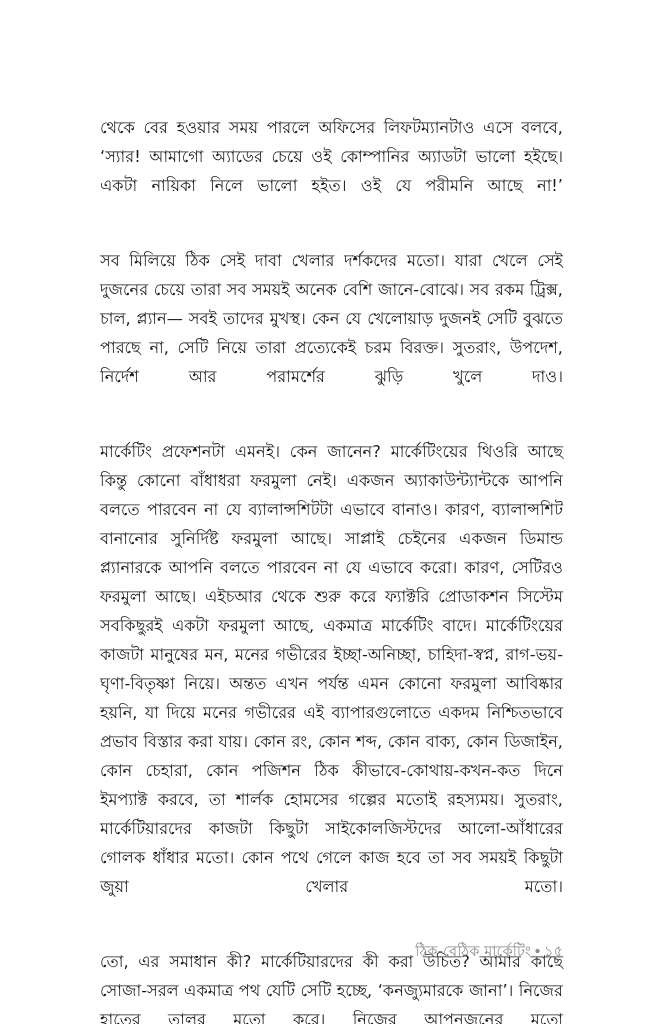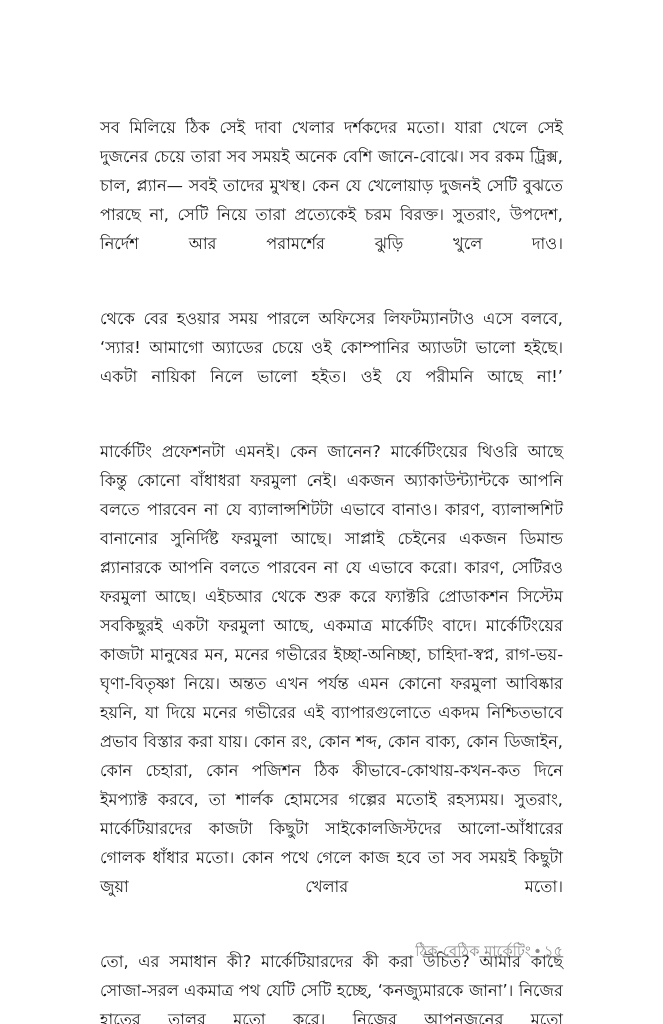--- a/index.html
+++ b/index.html
@@ -65,23 +65,23 @@
   .footer .sep {
     padding: 0 2px;
   }
 </style>
 </head>
 <body>
 
 <div class="page">
 
   <div class="text-block">
+    <p class="para justified-all">থেকে বের হওয়ার সময় পারলে অফিসের লিফটম্যানটাও এসে বলবে, ‘স্যার! আমাগো অ্যাডের চেয়ে ওই কোম্পানির অ্যাডটা ভালো হইছে। একটা নায়িকা নিলে ভালো হইত। ওই যে পরীমনি আছে না!’</p>
+
     <p class="para justified-all">সব মিলিয়ে ঠিক সেই দাবা খেলার দর্শকদের মতো। যারা খেলে সেই দুজনের চেয়ে তারা সব সময়ই অনেক বেশি জানে-বোঝে। সব রকম ট্রিক্স, চাল, প্ল্যান— সবই তাদের মুখস্থ। কেন যে খেলোয়াড় দুজনই সেটি বুঝতে পারছে না, সেটি নিয়ে তারা প্রত্যেকেই চরম বিরক্ত। সুতরাং, উপদেশ, নির্দেশ আর পরামর্শের ঝুড়ি খুলে দাও।</p>
-
-    <p class="para justified-all">থেকে বের হওয়ার সময় পারলে অফিসের লিফটম্যানটাও এসে বলবে, ‘স্যার! আমাগো অ্যাডের চেয়ে ওই কোম্পানির অ্যাডটা ভালো হইছে। একটা নায়িকা নিলে ভালো হইত। ওই যে পরীমনি আছে না!’</p>
 
     <p class="para justified-all">মার্কেটিং প্রফেশনটা এমনই। কেন জানেন? মার্কেটিংয়ের থিওরি আছে কিন্তু কোনো বাঁধাধরা ফরমুলা নেই। একজন অ্যাকাউন্ট্যান্টকে আপনি বলতে পারবেন না যে ব্যালান্সশিটটা এভাবে বানাও। কারণ, ব্যালান্সশিট বানানোর সুনির্দিষ্ট ফরমুলা আছে। সাপ্লাই চেইনের একজন ডিমান্ড প্ল্যানারকে আপনি বলতে পারবেন না যে এভাবে করো। কারণ, সেটিরও ফরমুলা আছে। এইচআর থেকে শুরু করে ফ্যাক্টরি প্রোডাকশন সিস্টেম সবকিছুরই একটা ফরমুলা আছে, একমাত্র মার্কেটিং বাদে। মার্কেটিংয়ের কাজটা মানুষের মন, মনের গভীরের ইচ্ছা-অনিচ্ছা, চাহিদা-স্বপ্ন, রাগ-ভয়-ঘৃণা-বিতৃষ্ণা নিয়ে। অন্তত এখন পর্যন্ত এমন কোনো ফরমুলা আবিষ্কার হয়নি, যা দিয়ে মনের গভীরের এই ব্যাপারগুলোতে একদম নিশ্চিতভাবে প্রভাব বিস্তার করা যায়। কোন রং, কোন শব্দ, কোন বাক্য, কোন ডিজাইন, কোন চেহারা, কোন পজিশন ঠিক কীভাবে-কোথায়-কখন-কত দিনে ইমপ্যাক্ট করবে, তা শার্লক হোমসের গল্পের মতোই রহস্যময়। সুতরাং, মার্কেটিয়ারদের কাজটা কিছুটা সাইকোলজিস্টদের আলো-আঁধারের গোলক ধাঁধার মতো। কোন পথে গেলে কাজ হবে তা সব সময়ই কিছুটা জুয়া খেলার মতো।</p>
 
     <p class="para justified-all">তো, এর সমাধান কী? মার্কেটিয়ারদের কী করা উচিত? আমার কাছে সোজা-সরল একমাত্র পথ যেটি সেটি হচ্ছে, ‘কনজ্যুমারকে জানা’। নিজের হাতের তালুর মতো করে। নিজের আপনজনের মতো</p>
   </div>
 
   <div class="footer">
     <span>ঠিক-বেঠিক মার্কেটিং</span><span class="sep">•</span><span>১৫</span>
   </div>
 

